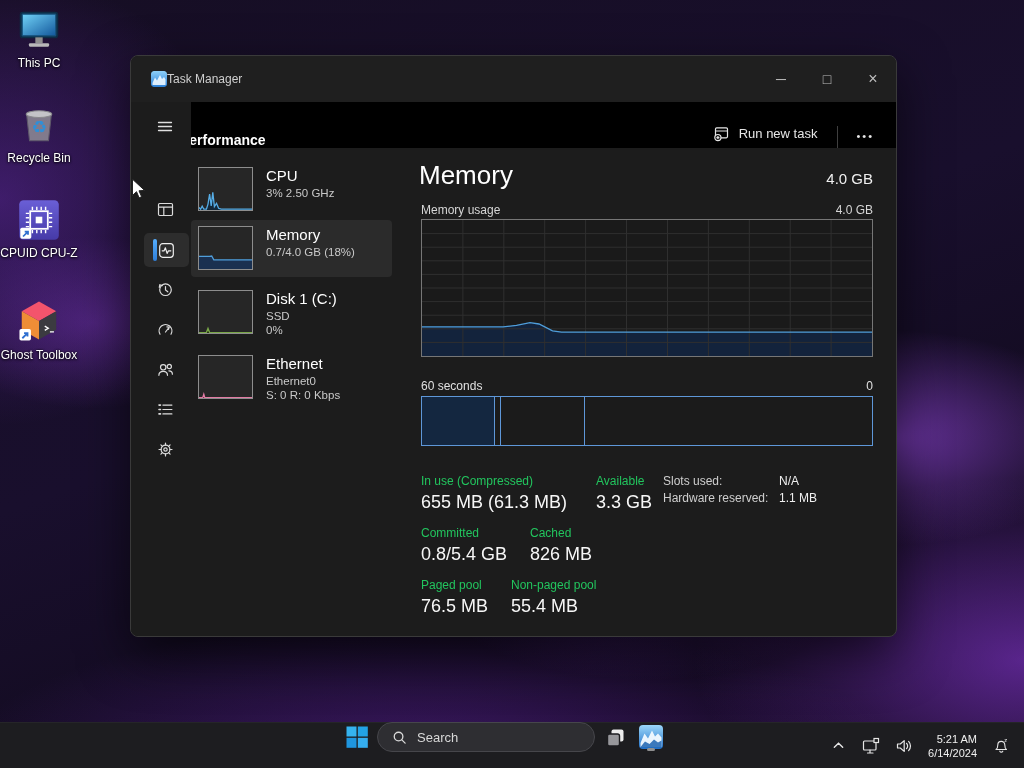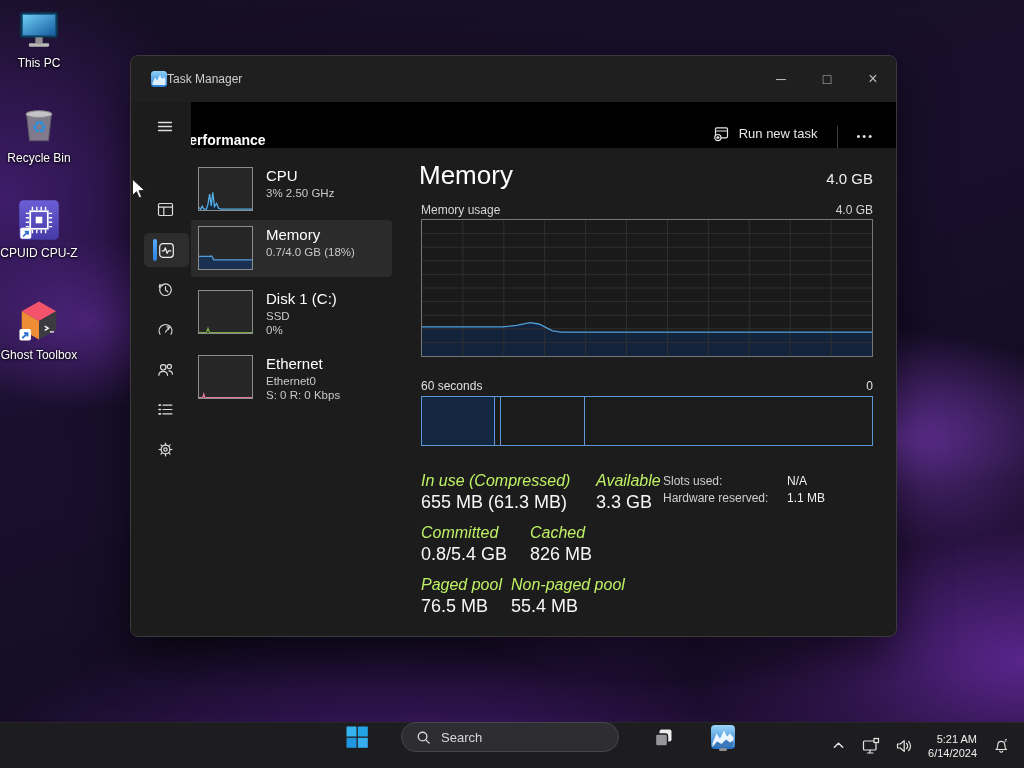--- a/index.html
+++ b/index.html
@@ -65,29 +65,29 @@
   .row-usage{top:55px;}
   .chart-box{position:absolute;left:2px;top:71px;width:452px;height:138px;background:#1a1a1a;
     border:1px solid #767676;box-sizing:border-box;}
   .row-axis{top:211px;color:#e0e0e0;margin-top:20px;}
   .row-comp{top:230px;}
   .comp-bar{position:absolute;left:2px;top:248px;width:452px;height:50px;background:#1b1b1b;
     border:1px solid #5e97d8;box-sizing:border-box;}
   .comp-bar .seg{position:absolute;top:0;bottom:0;box-sizing:border-box;}
   .stats{position:absolute;left:0;top:326px;right:0;height:160px;}
   .stat{position:absolute;}
-  .stat .sl{font-size:16px;color:#bef264;line-height:14px;font-style:italic;}
+  .stat .sl{font-size:12px;color:#22c55e;line-height:14px;}
   .stat .sv{font-size:18px;font-weight:300;color:#f7f7f7;line-height:24px;margin-top:2px;}
-  .kv{position:absolute;display:flex;font-size:12px;gap:8px;}
+  .kv{position:absolute;display:flex;font-size:12px;}
   .kv .kl{color:#cfcfcf;width:116px;}
   .kv .kval{color:#f0f0f0;}
   
   .taskbar{position:absolute;left:0;right:0;bottom:0;height:45px;background:#1d1d20;
     border-top:1px solid rgba(255,255,255,.04);z-index:10;}
-  .tb-center{position:absolute;left:341px;top:0;height:28px;display:flex;align-items:center;gap:28px;}
+  .tb-center{position:absolute;left:341px;top:0;height:28px;display:flex;align-items:center;gap:4px;}
   .tb-btn{width:32px;height:32px;display:flex;align-items:center;justify-content:center;border-radius:5px;position:relative;}
   .searchpill{width:218px;height:30px;background:#2e2e32;border:1px solid #46464b;border-radius:16px;
     display:flex;align-items:center;gap:10px;padding:0 14px;box-sizing:border-box;}
   .searchpill span{font-size:13px;color:#d8d8d8;}
   .runline{position:absolute;left:50%;transform:translateX(-50%);bottom:2px;width:8px;height:3px;
     border-radius:2px;background:#8f8f8f;}
   .tray{position:absolute;right:10px;top:0;height:45px;display:flex;align-items:center;gap:7px;}
   .clock{text-align:right;font-size:11px;color:#f0f0f0;line-height:14px;margin:0 4px;}
   .tray .tb-btn{width:26px;}
   .cursor{position:absolute;left:131px;top:178px;z-index:50;pointer-events:none;}

